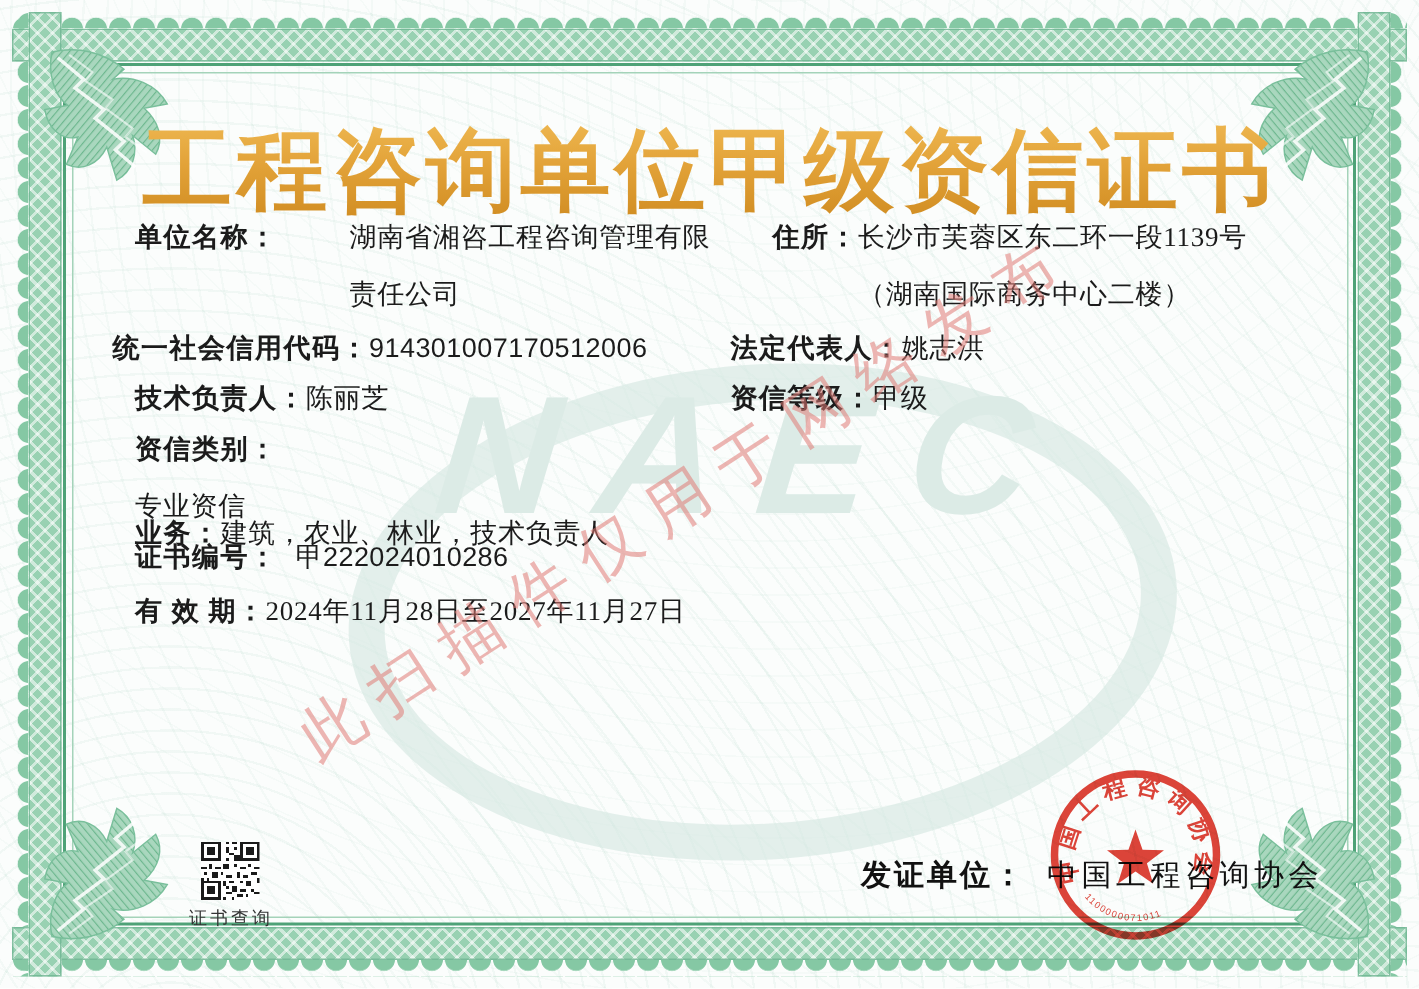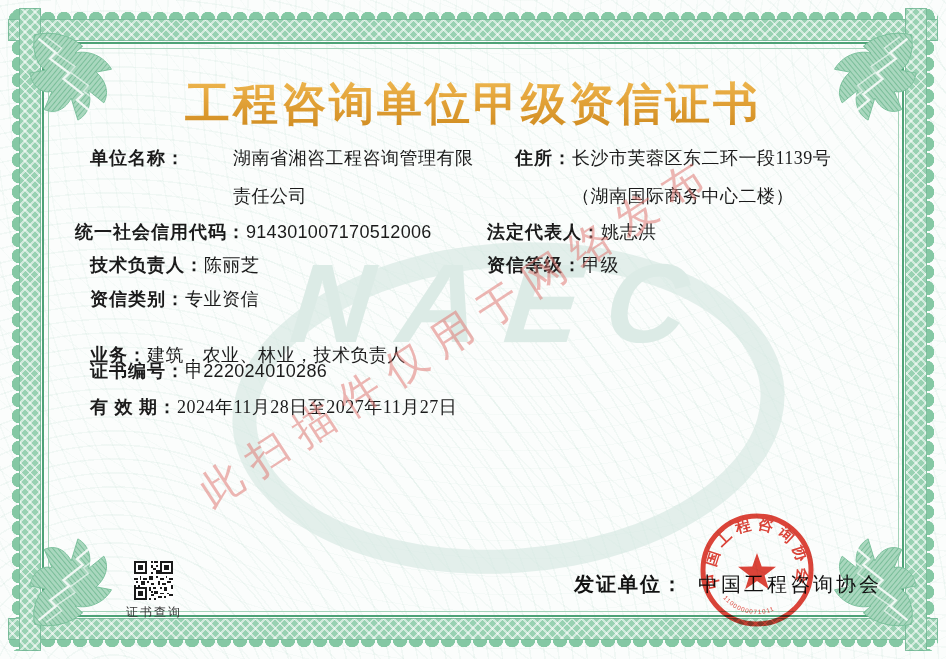--- a/index.html
+++ b/index.html
@@ -32,21 +32,21 @@
   .corner{position:absolute;width:96px;height:96px;}
   .corner-tl{left:27px;top:27px;}
   .corner-tr{right:27px;top:27px;transform:scaleX(-1);}
   .corner-bl{left:27px;bottom:27px;transform:scaleY(-1);}
   .corner-br{right:27px;bottom:27px;transform:scale(-1,-1);}
   
   .logo-arc{position:absolute;left:232px;top:243px;width:505px;height:282px;border:24px solid rgba(213,232,226,.65);border-radius:50%;transform:rotate(-4deg);}
   .logo-text{position:absolute;left:292px;top:248px;font-family:"Liberation Sans","DejaVu Sans",sans-serif;font-weight:bold;font-style:italic;font-size:112px;letter-spacing:26px;color:#dcebe6;transform:skewX(-6deg);line-height:1;}
   .wm-diagonal{position:absolute;left:204px;top:468px;transform:rotate(-33deg);transform-origin:0 50%;white-space:nowrap;font-size:42px;letter-spacing:13px;color:rgba(224,122,116,.55);font-weight:400;}
   
-  .title{position:absolute;left:0;right:0;top:74px;text-align:center;font-family:"Liberation Sans","DejaVu Sans",sans-serif;font-weight:800;font-size:45px;letter-spacing:3px;color:#dd9a2c;}
+  .title{position:absolute;left:0;right:0;top:74px;text-align:center;font-family:"Liberation Sans","DejaVu Sans",sans-serif;font-weight:800;font-size:60px;letter-spacing:3px;color:#dd9a2c;}
   @supports ((-webkit-background-clip:text) or (background-clip:text)){
     .title{background:linear-gradient(180deg,#f0bb55 0%,#e2a238 45%,#cd881d 100%);-webkit-background-clip:text;background-clip:text;color:transparent;-webkit-text-fill-color:transparent;}
   }
   .row{position:absolute;display:flex;align-items:flex-start;font-size:18px;line-height:38px;color:#1b1b1b;}
   .lbl{font-weight:700;white-space:nowrap;letter-spacing:1px;flex:none;}
   .val{letter-spacing:.5px;}
   .val.sans{font-family:"Liberation Sans","DejaVu Sans",sans-serif;letter-spacing:.3px;}
   .w-unit .val{width:252px;margin-left:48px;}
   .w-addr .val{width:272px;}
   .issuer-row{position:absolute;left:574px;top:570px;font-size:20px;line-height:28px;color:#111;display:flex;}
@@ -110,29 +110,29 @@
     <span class="val">湖南省湘咨工程咨询管理有限责任公司</span>
   </div>
   <div class="row" style="left:75px;top:213px;text-align:right;">
     <span class="lbl">统一社会信用代码：</span>
     <span class="val sans">914301007170512006</span>
   </div>
   <div class="row" style="left:90px;top:246px;justify-content:space-between;">
     <span class="lbl">技术负责人：</span>
     <span class="val">陈丽芝</span>
   </div>
-  <div class="row" style="left:90px;top:280px;">
+  <div class="row" style="left:90px;top:280px;flex-direction:column;">
     <span class="lbl">资信类别：</span>
     <span class="val">专业资信</span>
   </div>
   <div class="row" style="left:90px;top:336px;">
     <span class="lbl">业务：</span>
     <span class="val">建筑，农业、林业，技术负责人</span>
   </div>
-  <div class="row" style="left:90px;top:352px;">
+  <div class="row" style="left:90px;top:352px;gap:12px;">
     <span class="lbl">证书编号：</span>
     <span class="val sans">甲222024010286</span>
   </div>
   <div class="row" style="left:90px;top:388px;">
     <span class="lbl">有 效 期：</span>
     <span class="val">2024年11月28日至2027年11月27日</span>
   </div>
 
   <div class="row w-addr" style="left:487px;top:139px;margin-left:28px;">
     <span class="lbl">住所：</span>

